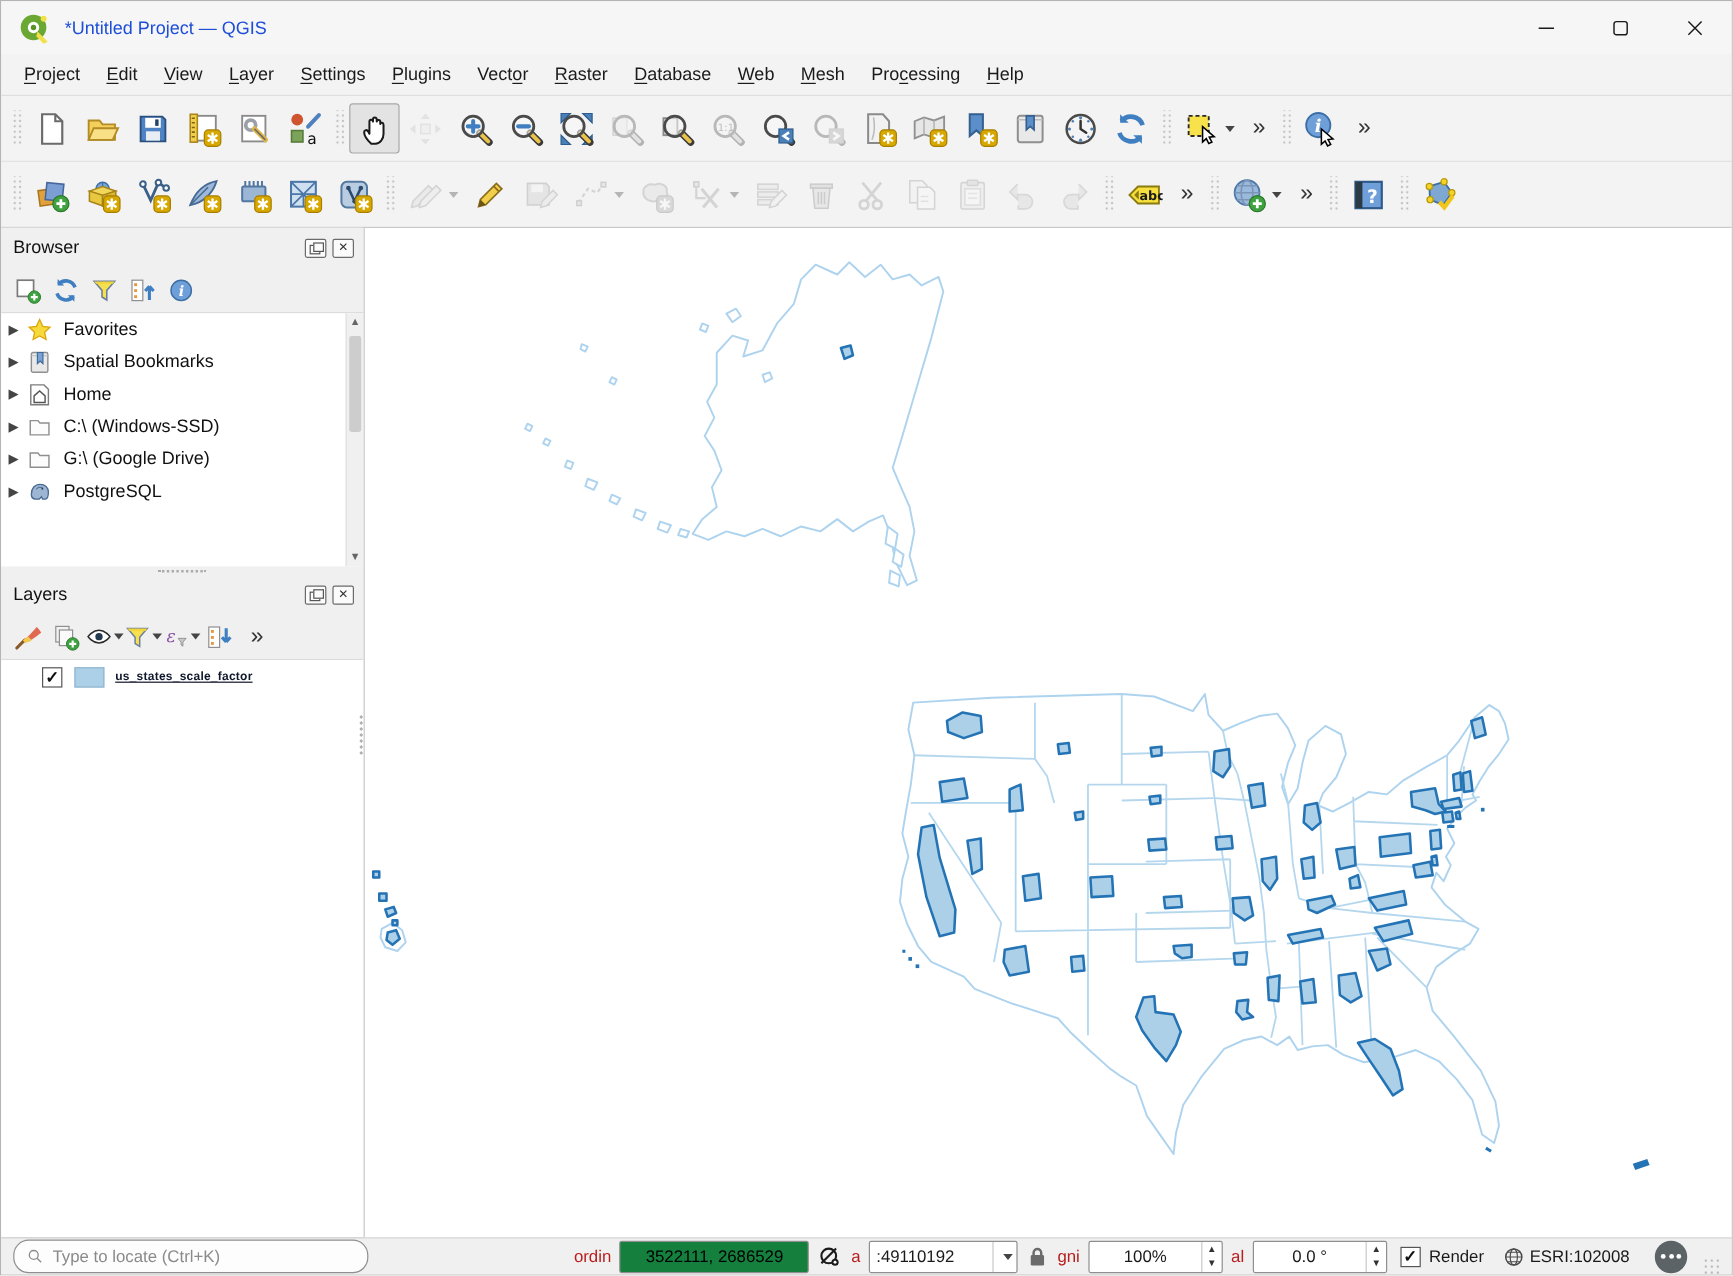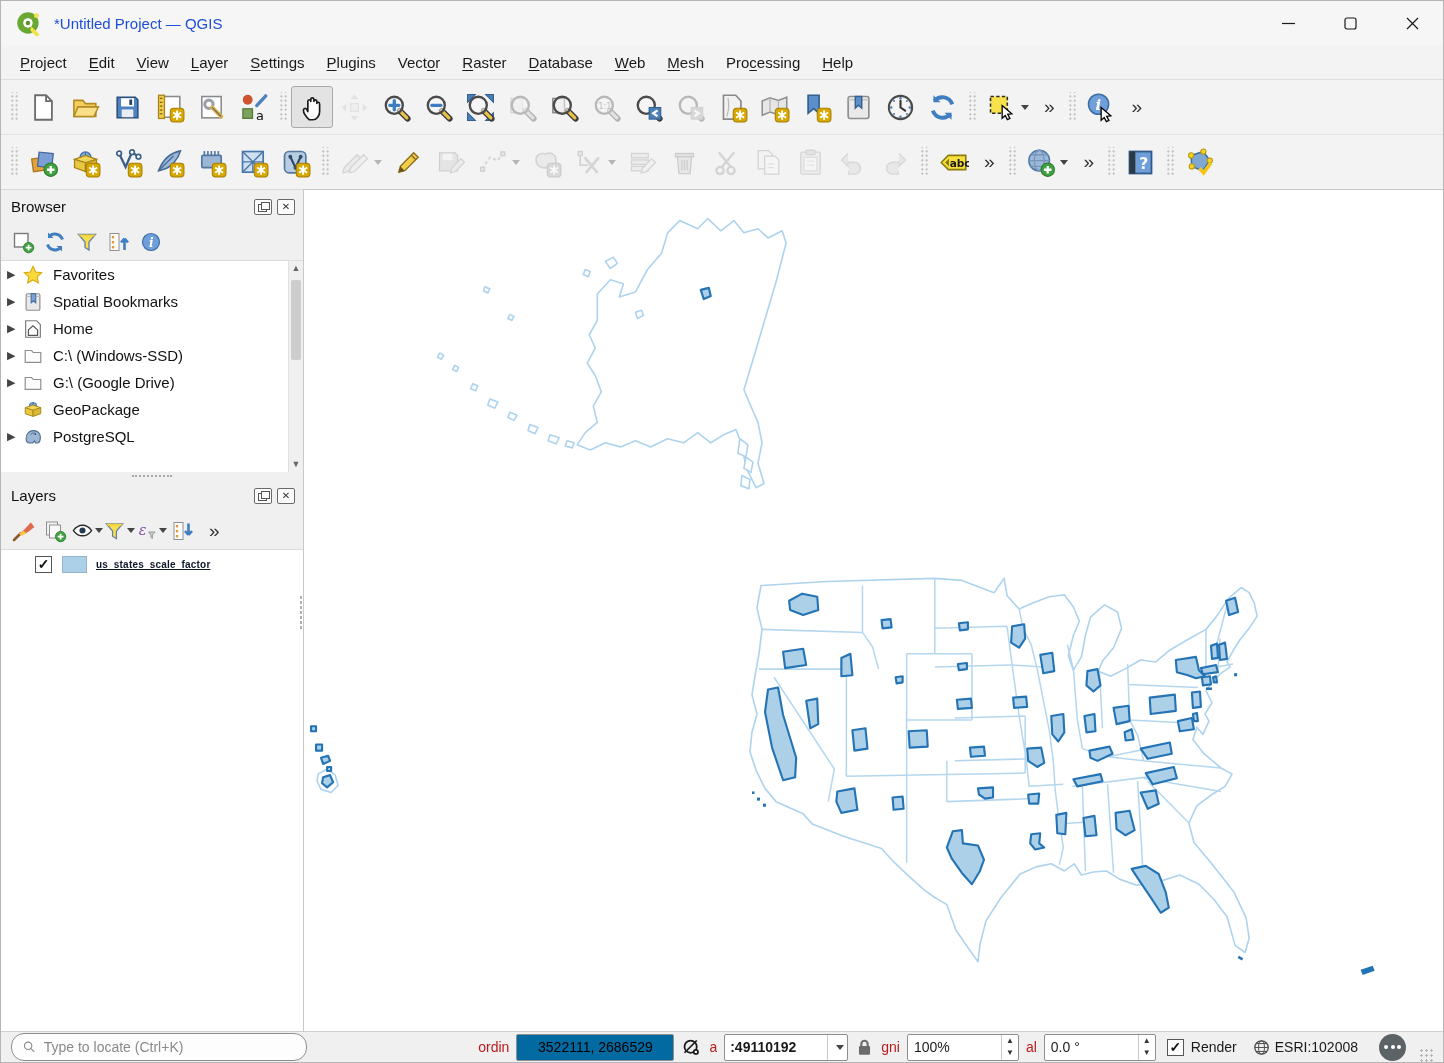--- a/index.html
+++ b/index.html
@@ -64,27 +64,27 @@
   .canvas-wrap { flex:1; position:relative; background:#fff; border-left:1px solid #c9c9c9; border-top:1px solid #c9c9c9; }
   .canvas-wrap svg { position:absolute; inset:0; }
   .vsplit-dots { position:absolute; left:-5px; top:405px; width:4px; height:34px; background-image:radial-gradient(#b0b0b0 1px, transparent 1.1px); background-size:4px 5px; }
 
   
   .statusbar { height:31px; flex:0 0 auto; background:#f0f0f0; border-top:1px solid #cfcfcf; display:flex; align-items:center; padding:0 10px 0 10px; font-size:14px; color:#1a1a1a; gap:7px; }
   .locate { width:296px; height:28px; border:1px solid #8f8f8f; border-radius:13px; background:#fdfdfd; display:flex; align-items:center; padding:0 10px; gap:7px; }
   .locate input { border:none; outline:none; background:transparent; font-size:14px; color:#333; width:100%; font-family:"Liberation Sans",sans-serif; }
   .locate input::placeholder { color:#8a8a8a; }
   .sb-label { color:#b91c1c; white-space:nowrap; overflow:hidden; }
-  .sb-input { height:27px; border:1px solid #8f8f8f; border-radius:2px; background:#0369a1; font-size:14px; padding:0 6px; font-family:"Liberation Sans",sans-serif; }
+  .sb-input { height:27px; border:1px solid #8f8f8f; border-radius:2px; background:#15803d; font-size:14px; padding:0 6px; font-family:"Liberation Sans",sans-serif; }
   .coord { width:158px; text-align:center; }
   .scalebox { width:124px; height:27px; border:1px solid #8f8f8f; border-radius:2px; background:#fff; display:flex; align-items:center; }
-  .scalebox .val { flex:1; padding:0 5px; overflow:hidden; white-space:nowrap;font-weight:bold; }
+  .scalebox .val { flex:1; padding:0 5px; overflow:hidden; white-space:nowrap; }
   .combo-arrow { width:20px; height:100%; border-left:1px solid #c9c9c9; display:flex; align-items:center; justify-content:center; }
   .spinbox { width:112px; height:27px; border:1px solid #8f8f8f; border-radius:2px; background:#fff; display:flex; align-items:center; }
-  .spinbox .val { flex:1; padding:0 6px; }
+  .spinbox .val { flex:1; padding:0 6px;text-align:center; }
   .spin-btns { width:17px; height:100%; display:flex; flex-direction:column; border-left:1px solid #c9c9c9; }
   .spin-btns span { flex:1; font-size:8px; line-height:11px; text-align:center; color:#333; }
   .render-wrap { display:flex; align-items:center; gap:7px; margin-left:4px; }
   .crs-wrap { display:flex; align-items:center; gap:4px; margin-left:8px; }
   .msg-btn { width:27px; height:27px; border-radius:50%; background:#5c6366; display:flex; align-items:center; justify-content:center; gap:2.5px; margin-left:14px; }
   .msg-btn i { width:4px; height:4px; border-radius:50%; background:#fff; }
   .resize-grip { width:14px; height:14px; margin-left:6px; align-self:flex-end; background-image:radial-gradient(#b5b5b5 1.2px, transparent 1.3px); background-size:5px 5px; }
   .flex1 { flex:1; }
 </style>
 </head>
@@ -834,27 +834,20 @@
                 <use href="#i-folder"></use>
               </svg></span>
             <span>C:\ (Windows-SSD)</span>
           </div>
           <div class="tree-row">
             <span class="expander">▶</span>
             <span class="tree-ico"><svg>
                 <use href="#i-folder"></use>
               </svg></span>
             <span>G:\ (Google Drive)</span>
-          </div>
-          <div class="tree-row">
-            <span class="expander"></span>
-            <span class="tree-ico"><svg>
-                <use href="#i-gpkg"></use>
-              </svg></span>
-            <span>GeoPackage</span>
           </div>
           <div class="tree-row">
             <span class="expander">▶</span>
             <span class="tree-ico"><svg>
                 <use href="#i-elephant"></use>
               </svg></span>
             <span>PostgreSQL</span>
           </div>
           <div class="vscroll">
           <span class="vs-arrow">▲</span>

